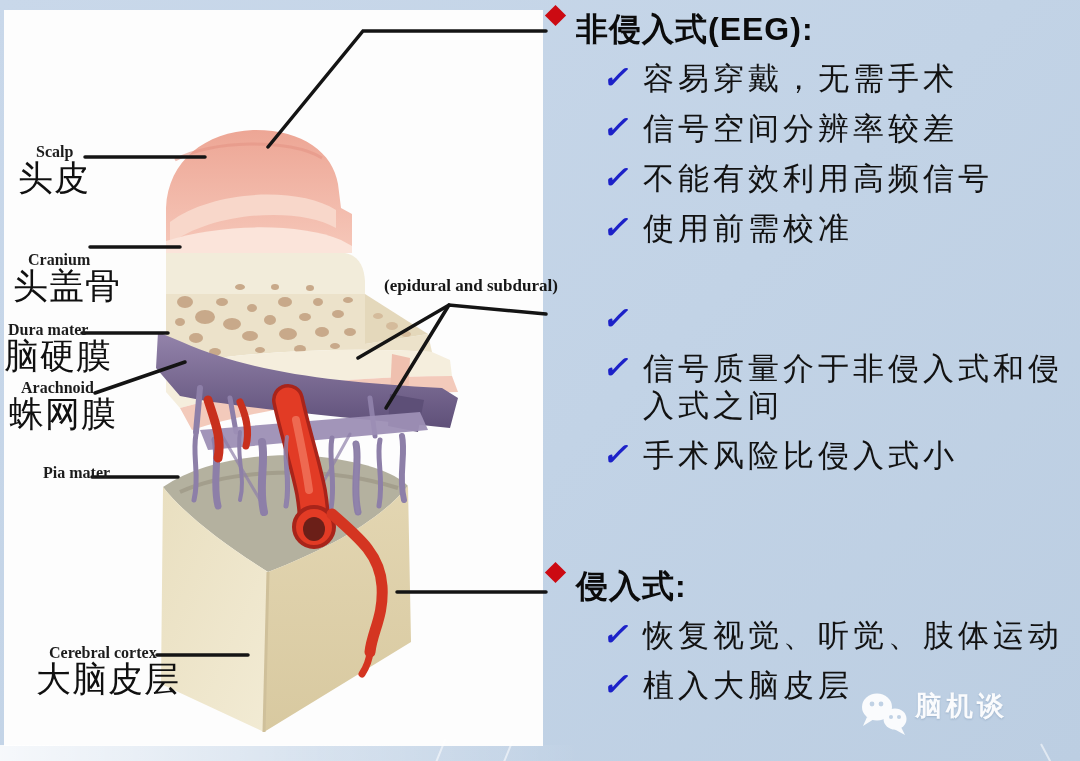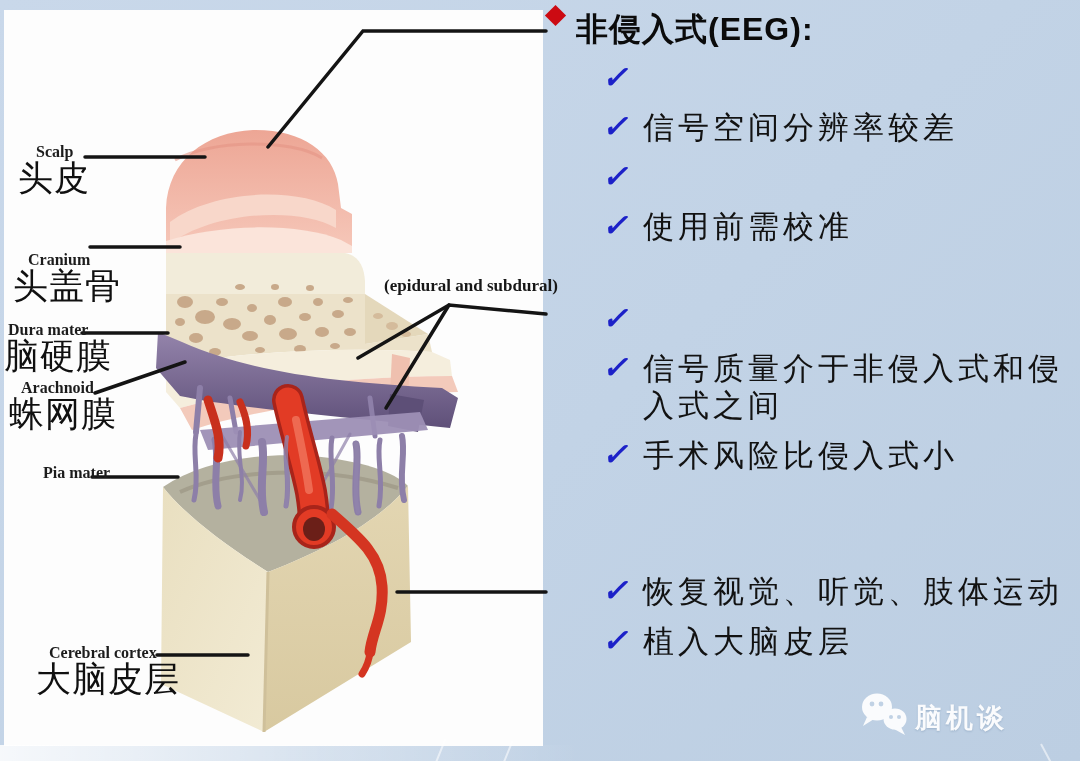--- a/index.html
+++ b/index.html
@@ -32,21 +32,21 @@
     letter-spacing:1px;margin:0;white-space:nowrap}
   .items{padding-left:57px}
   .item{display:flex;align-items:flex-start;margin-top:13px}
   .item:first-child{margin-top:8px}
   .check{font:bold italic 31px "Liberation Sans",sans-serif;width:41px;
     flex:none;line-height:36px}
   .itext{font:31px "Liberation Serif",serif;line-height:37px;
     letter-spacing:4px;color:#121212;max-width:438px}
   
   .wm{position:absolute;left:857px;top:688px;z-index:5;display:flex;
-    align-items:flex-end;opacity:.93}
+    align-items:flex-start;opacity:.93}
   .wm-text{font:bold 27px "Liberation Sans",sans-serif;color:#ffffff;
     letter-spacing:4px;margin-left:6px;text-shadow:0 1px 2px rgba(120,145,175,.5)}
   
   .decor{
     position:absolute;left:0;top:745px;width:580px;height:16px;z-index:2;
     background:linear-gradient(to right,rgba(255,255,255,.85),rgba(255,255,255,.35) 55%,rgba(255,255,255,0));
   }
   .dline{position:absolute;width:2px;height:34px;background:rgba(255,255,255,.55);z-index:2}
 </style>
 </head>
@@ -209,27 +209,29 @@
 <div class="annotation" style="left:384px;top:276px">(epidural and subdural)</div>
 
 <section class="sec" style="top:8px">
   <div class="trow">
     <span class="diamond" style="background:#cc0a12"></span>
     <h2 class="stitle">非侵入式(EEG):</h2>
   </div>
   <div class="items">
     <div class="item">
       <span class="check" style="color:#1c21c8">✓</span>
+      <span class="itext">容易穿戴，无需手术</span>
     </div>
     <div class="item">
       <span class="check" style="color:#1c21c8">✓</span>
       <span class="itext">信号空间分辨率较差</span>
     </div>
     <div class="item">
       <span class="check" style="color:#1c21c8">✓</span>
+      <span class="itext">不能有效利用高频信号</span>
     </div>
     <div class="item">
       <span class="check" style="color:#1c21c8">✓</span>
       <span class="itext">使用前需校准</span>
     </div>
   </div>
 </section>
 
 <section class="sec" style="top:293px">
   <div class="items">
@@ -241,20 +243,24 @@
       <span class="itext">信号质量介于非侵入式和侵入式之间</span>
     </div>
     <div class="item">
       <span class="check" style="color:#1c21c8">✓</span>
       <span class="itext">手术风险比侵入式小</span>
     </div>
   </div>
 </section>
 
 <section class="sec" style="top:565px">
+  <div class="trow">
+    <span class="diamond" style="background:#cc0a12"></span>
+    <h2 class="stitle">侵入式:</h2>
+  </div>
   <div class="items">
     <div class="item">
       <span class="check" style="color:#1c21c8">✓</span>
       <span class="itext">恢复视觉、听觉、肢体运动</span>
     </div>
     <div class="item">
       <span class="check" style="color:#1c21c8">✓</span>
       <span class="itext">植入大脑皮层</span>
     </div>
   </div>

